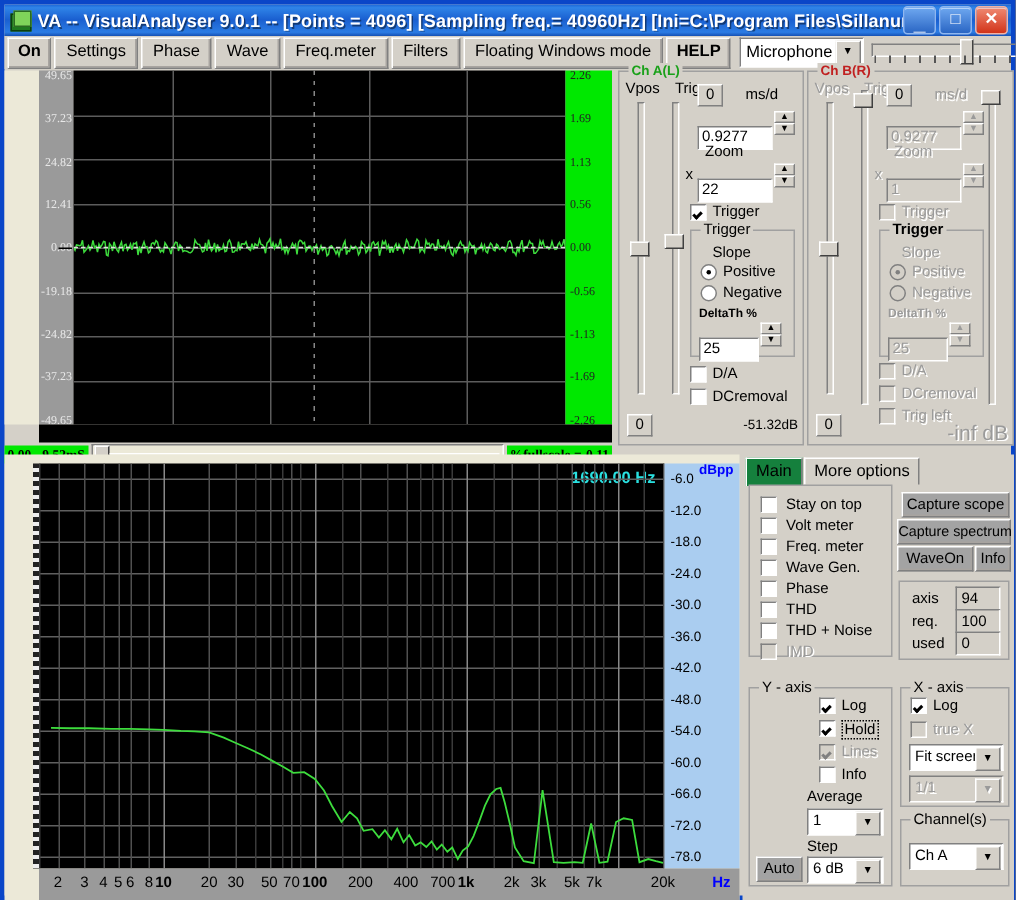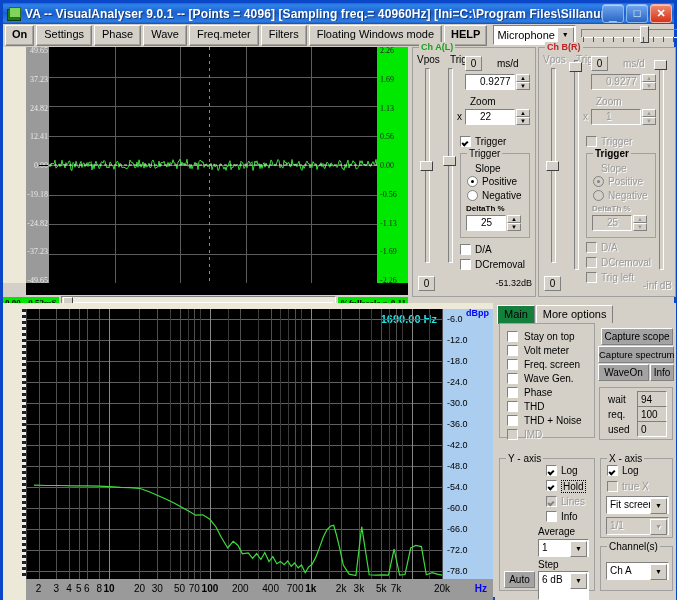--- a/index.html
+++ b/index.html
@@ -73,21 +73,21 @@
     background:#d4d0c8;padding:0 2px;}
   .ttlA{color:#1aa11a;} .ttlB{color:#c02020;}
   .lbl{position:absolute;font-size:10px;color:#000;white-space:nowrap;}
   .lbl.dim{color:#9a9a9a;text-shadow:1px 1px 0 #fff;}
   .vslider{position:absolute;width:13px;background:#d4d0c8;}
   .vslider .rail{position:absolute;left:5px;top:0;bottom:0;width:3px;border:1px solid;
     border-color:#808080 #fff #fff #808080;}
   .vslider .thumb{position:absolute;left:0;width:11px;height:8px;background:#d4d0c8;
     border:1px solid;border-color:#fff #404040 #404040 #fff;}
   .tfield{position:absolute;background:#fff;border:1px solid;border-color:#808080 #fff #fff #808080;
-    font-size:10px;color:#000;padding-left:14px;box-sizing:border-box;line-height:14px;overflow:hidden;}
+    font-size:10px;color:#000;padding-left:2px;box-sizing:border-box;line-height:14px;overflow:hidden;margin-top:10px;}
   .tfield.dim{color:#9a9a9a;background:#d4d0c8;text-shadow:1px 1px 0 #fff;}
   .btn0{position:absolute;background:#d4d0c8;border:1px solid;border-color:#fff #808080 #808080 #fff;
     font-size:10px;text-align:center;box-sizing:border-box;line-height:13px;}
   .spin{position:absolute;width:14px;height:17px;}
   .spin div{position:absolute;left:0;width:14px;height:8px;background:#d4d0c8;
     border:1px solid;border-color:#fff #808080 #808080 #fff;box-sizing:border-box;
     font-size:6px;text-align:center;line-height:6px;color:#000;}
   .spin .up{top:0;} .spin .dn{top:8px;}
   .spin.dim div{color:#9a9a9a;}
   .cbx{position:absolute;width:11px;height:11px;background:#fff;
@@ -333,21 +333,21 @@
           <div class="dn">▼</div>
         </div>
     </div>
     <div class="cbx dim" style="left:47px;top:194px;"></div>
     <div class="lbl dim" style="left:62px;top:194px;">D/A</div>
     <div class="cbx dim" style="left:47px;top:209px;"></div>
     <div class="lbl dim" style="left:62px;top:209px;">DCremoval</div>
     <div class="cbx dim" style="left:47px;top:224px;"></div>
     <div class="lbl dim" style="left:62px;top:224px;">Trig left</div>
     <div class="btn0" style="left:5px;top:228px;width:17px;height:15px;">0</div>
-    <div class="lbl dim" style="right:3px;top:232px;font-size:10px;">-inf dB</div>
+    <div class="lbl dim" style="right:3px;top:232px;font-size:14px;">-inf dB</div>
   </div>
 
   <div id="spec-wrap">
     <div id="spec-pad"></div>
     <div id="spec-ldash"></div>
     <div id="spec-plot">
       <div id="freq-readout">1690.00 Hz</div>
     <div class="sgl-h" style="top: 10px;"></div>
         <div class="sgl-h" style="top: 31px;"></div>
         <div class="sgl-h" style="top: 52px;"></div>
@@ -449,40 +449,40 @@
       <div class="tab active">Main</div>
       <div class="tab">More options</div>
     </div>
 
     <div class="panelbox" style="left:4px;top:20px;width:96px;height:115px;">
       <div class="cbx" style="left:7px;top:7px;"></div>
       <div class="lbl" style="left:24px;top:7px;">Stay on top</div>
       <div class="cbx" style="left:7px;top:21px;"></div>
       <div class="lbl" style="left:24px;top:21px;">Volt meter</div>
       <div class="cbx" style="left:7px;top:35px;"></div>
-      <div class="lbl" style="left:24px;top:35px;">Freq. screen</div>
+      <div class="lbl" style="left:24px;top:35px;">Freq. meter</div>
       <div class="cbx" style="left:7px;top:49px;"></div>
       <div class="lbl" style="left:24px;top:49px;">Wave Gen.</div>
       <div class="cbx" style="left:7px;top:63px;"></div>
       <div class="lbl" style="left:24px;top:63px;">Phase</div>
       <div class="cbx" style="left:7px;top:77px;"></div>
       <div class="lbl" style="left:24px;top:77px;">THD</div>
       <div class="cbx" style="left:7px;top:91px;"></div>
       <div class="lbl" style="left:24px;top:91px;">THD + Noise</div>
       <div class="cbx dim" style="left:7px;top:105px;"></div>
       <div class="lbl dim" style="left:24px;top:105px;">IMD</div>
     </div>
 
     <div class="obtn" style="left:106px;top:25px;width:72px;height:17px;">Capture scope</div>
     <div class="obtn" style="left:103px;top:43px;width:76px;height:17px;font-size:9.5px;">Capture spectrum</div>
     <div class="obtn" style="left:103px;top:61px;width:51px;height:17px;">WaveOn</div>
     <div class="obtn" style="left:155px;top:61px;width:24px;height:17px;">Info</div>
 
     <div class="panelbox" style="left:104px;top:84px;width:74px;height:53px;">
-      <div class="lbl" style="left:8px;top:6px;">wait</div>
+      <div class="lbl" style="left:8px;top:6px;">axis</div>
       <div class="ofield" style="left:37px;top:3px;width:30px;height:16px;">94</div>
       <div class="lbl" style="left:8px;top:21px;">req.</div>
       <div class="ofield" style="left:37px;top:18px;width:30px;height:16px;">100</div>
       <div class="lbl" style="left:8px;top:36px;">used</div>
       <div class="ofield" style="left:37px;top:33px;width:30px;height:16px;">0</div>
     </div>
 
     <div class="panelbox" style="left:4px;top:155px;width:96px;height:133px;">
       <div class="subgrp-t">Y - axis</div>
       <div class="cbx on" style="left:46px;top:6px;"></div>
@@ -492,21 +492,21 @@
       <div class="cbx on dim" style="left:46px;top:37px;"></div>
       <div class="lbl dim" style="left:61px;top:37px;">Lines</div>
       <div class="cbx" style="left:46px;top:52px;"></div>
       <div class="lbl" style="left:61px;top:52px;">Info</div>
       <div class="lbl" style="left:38px;top:67px;">Average</div>
       <div class="combo" style="left:38px;top:80px;width:51px;height:18px;">
         <span>1</span>
         <div class="arw">▼</div>
       </div>
       <div class="lbl" style="left:38px;top:100px;">Step</div>
-      <div class="combo" style="left:38px;top:112px;width:51px;height:29px;">
+      <div class="combo" style="left:38px;top:112px;width:51px;height:18px;">
         <span>6 dB</span>
         <div class="arw">▼</div>
       </div>
       <div class="obtn" style="left:4px;top:112px;width:31px;height:17px;">Auto</div>
     </div>
 
     <div class="panelbox" style="left:105px;top:155px;width:73px;height:80px;">
       <div class="subgrp-t">X - axis</div>
       <div class="cbx on" style="left:6px;top:6px;"></div>
       <div class="lbl" style="left:21px;top:6px;">Log</div>

